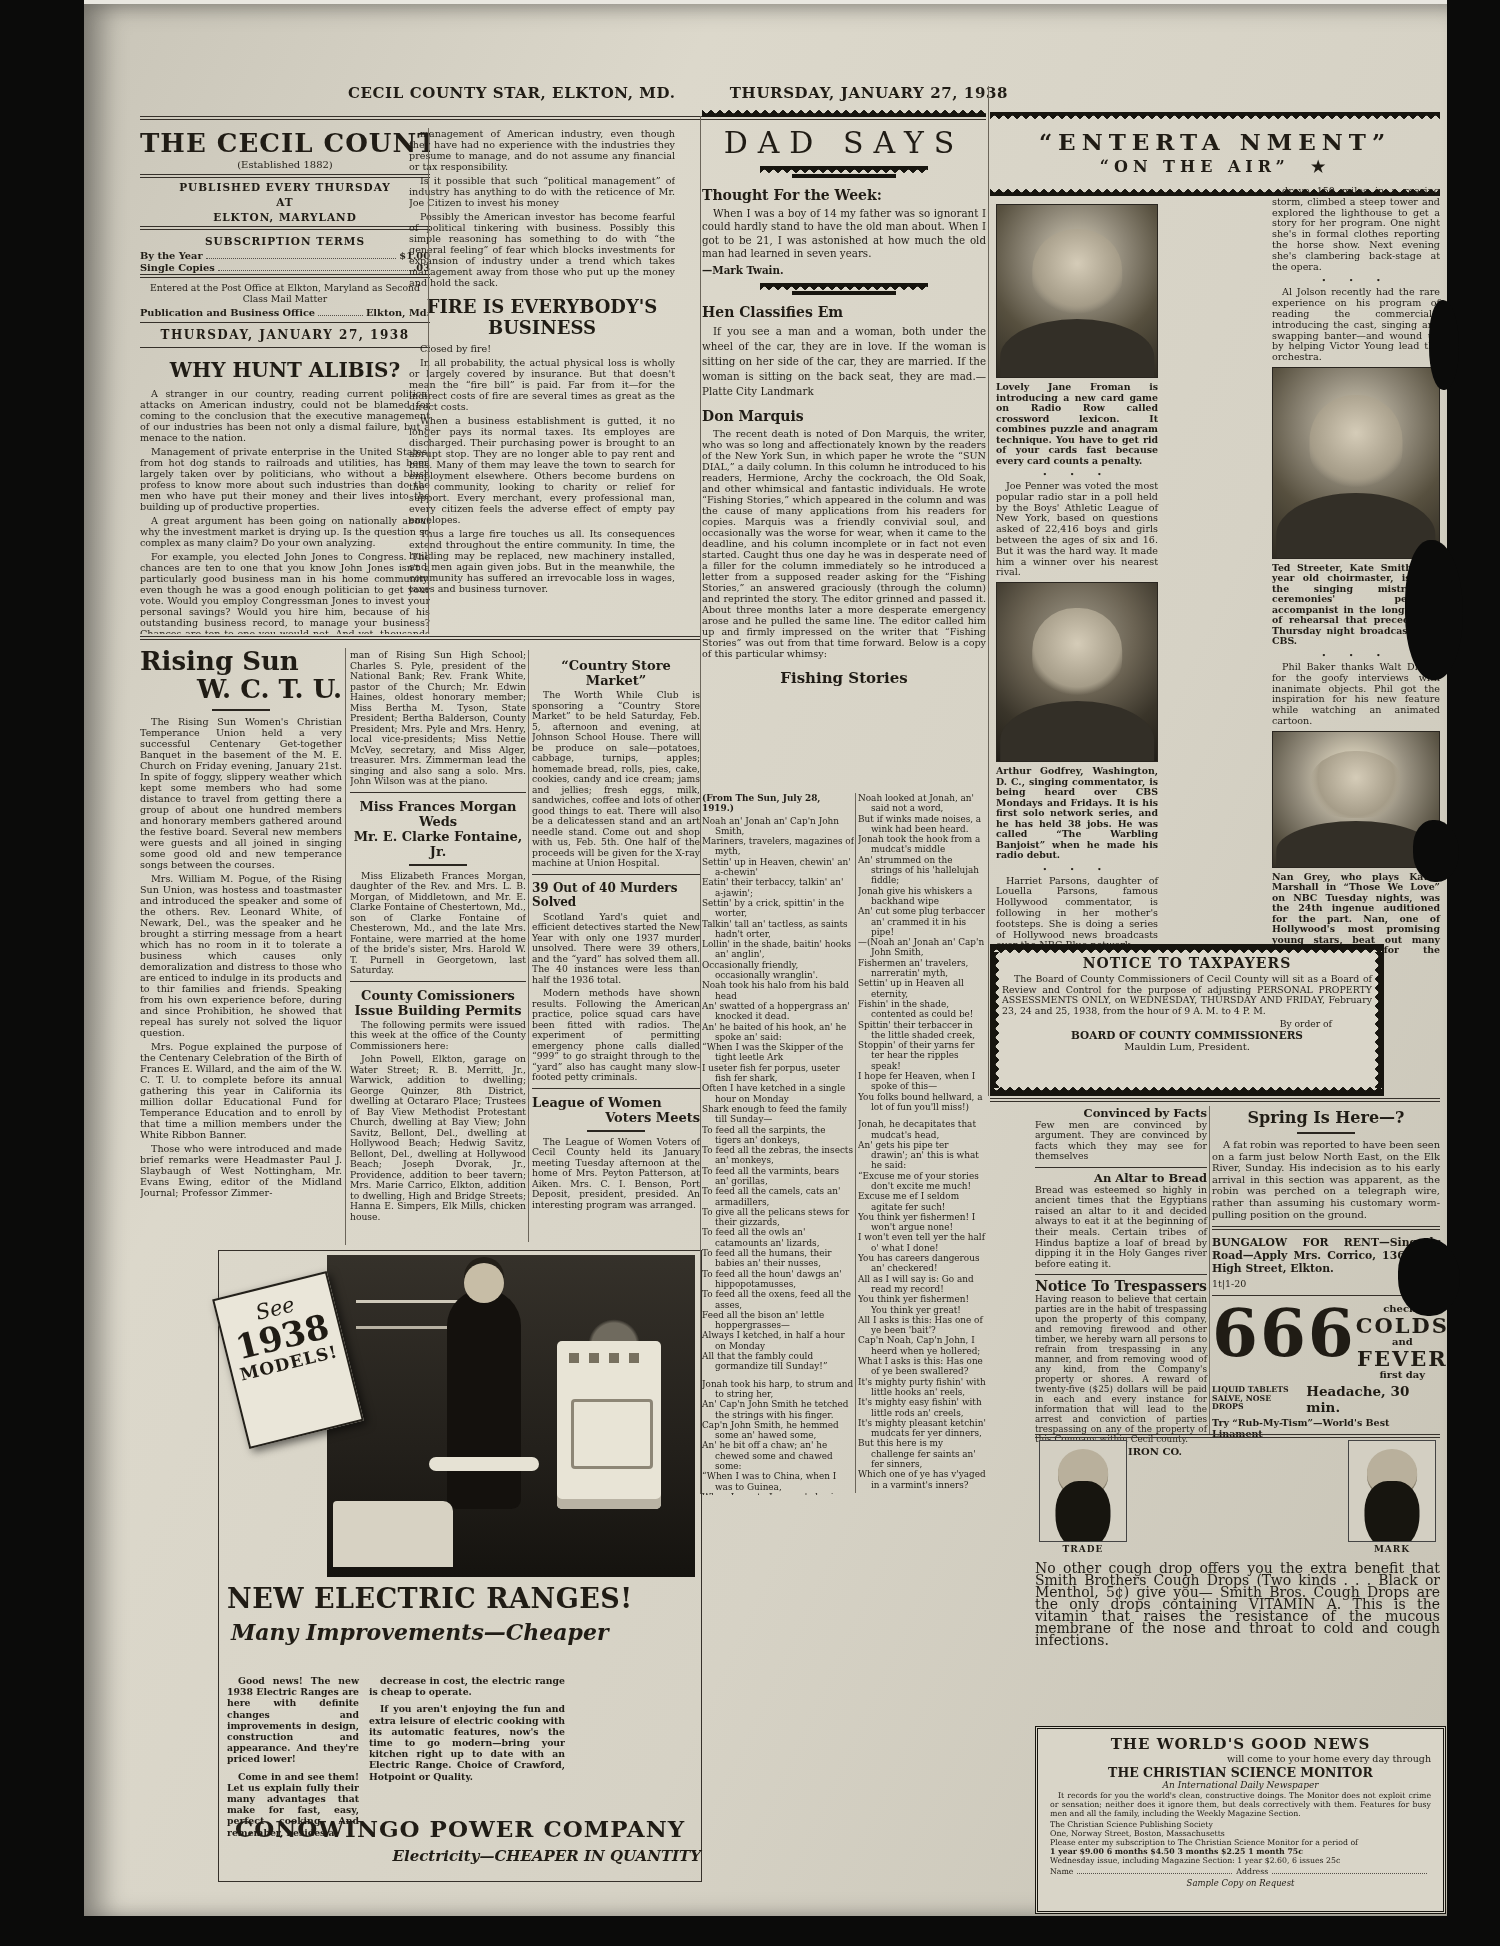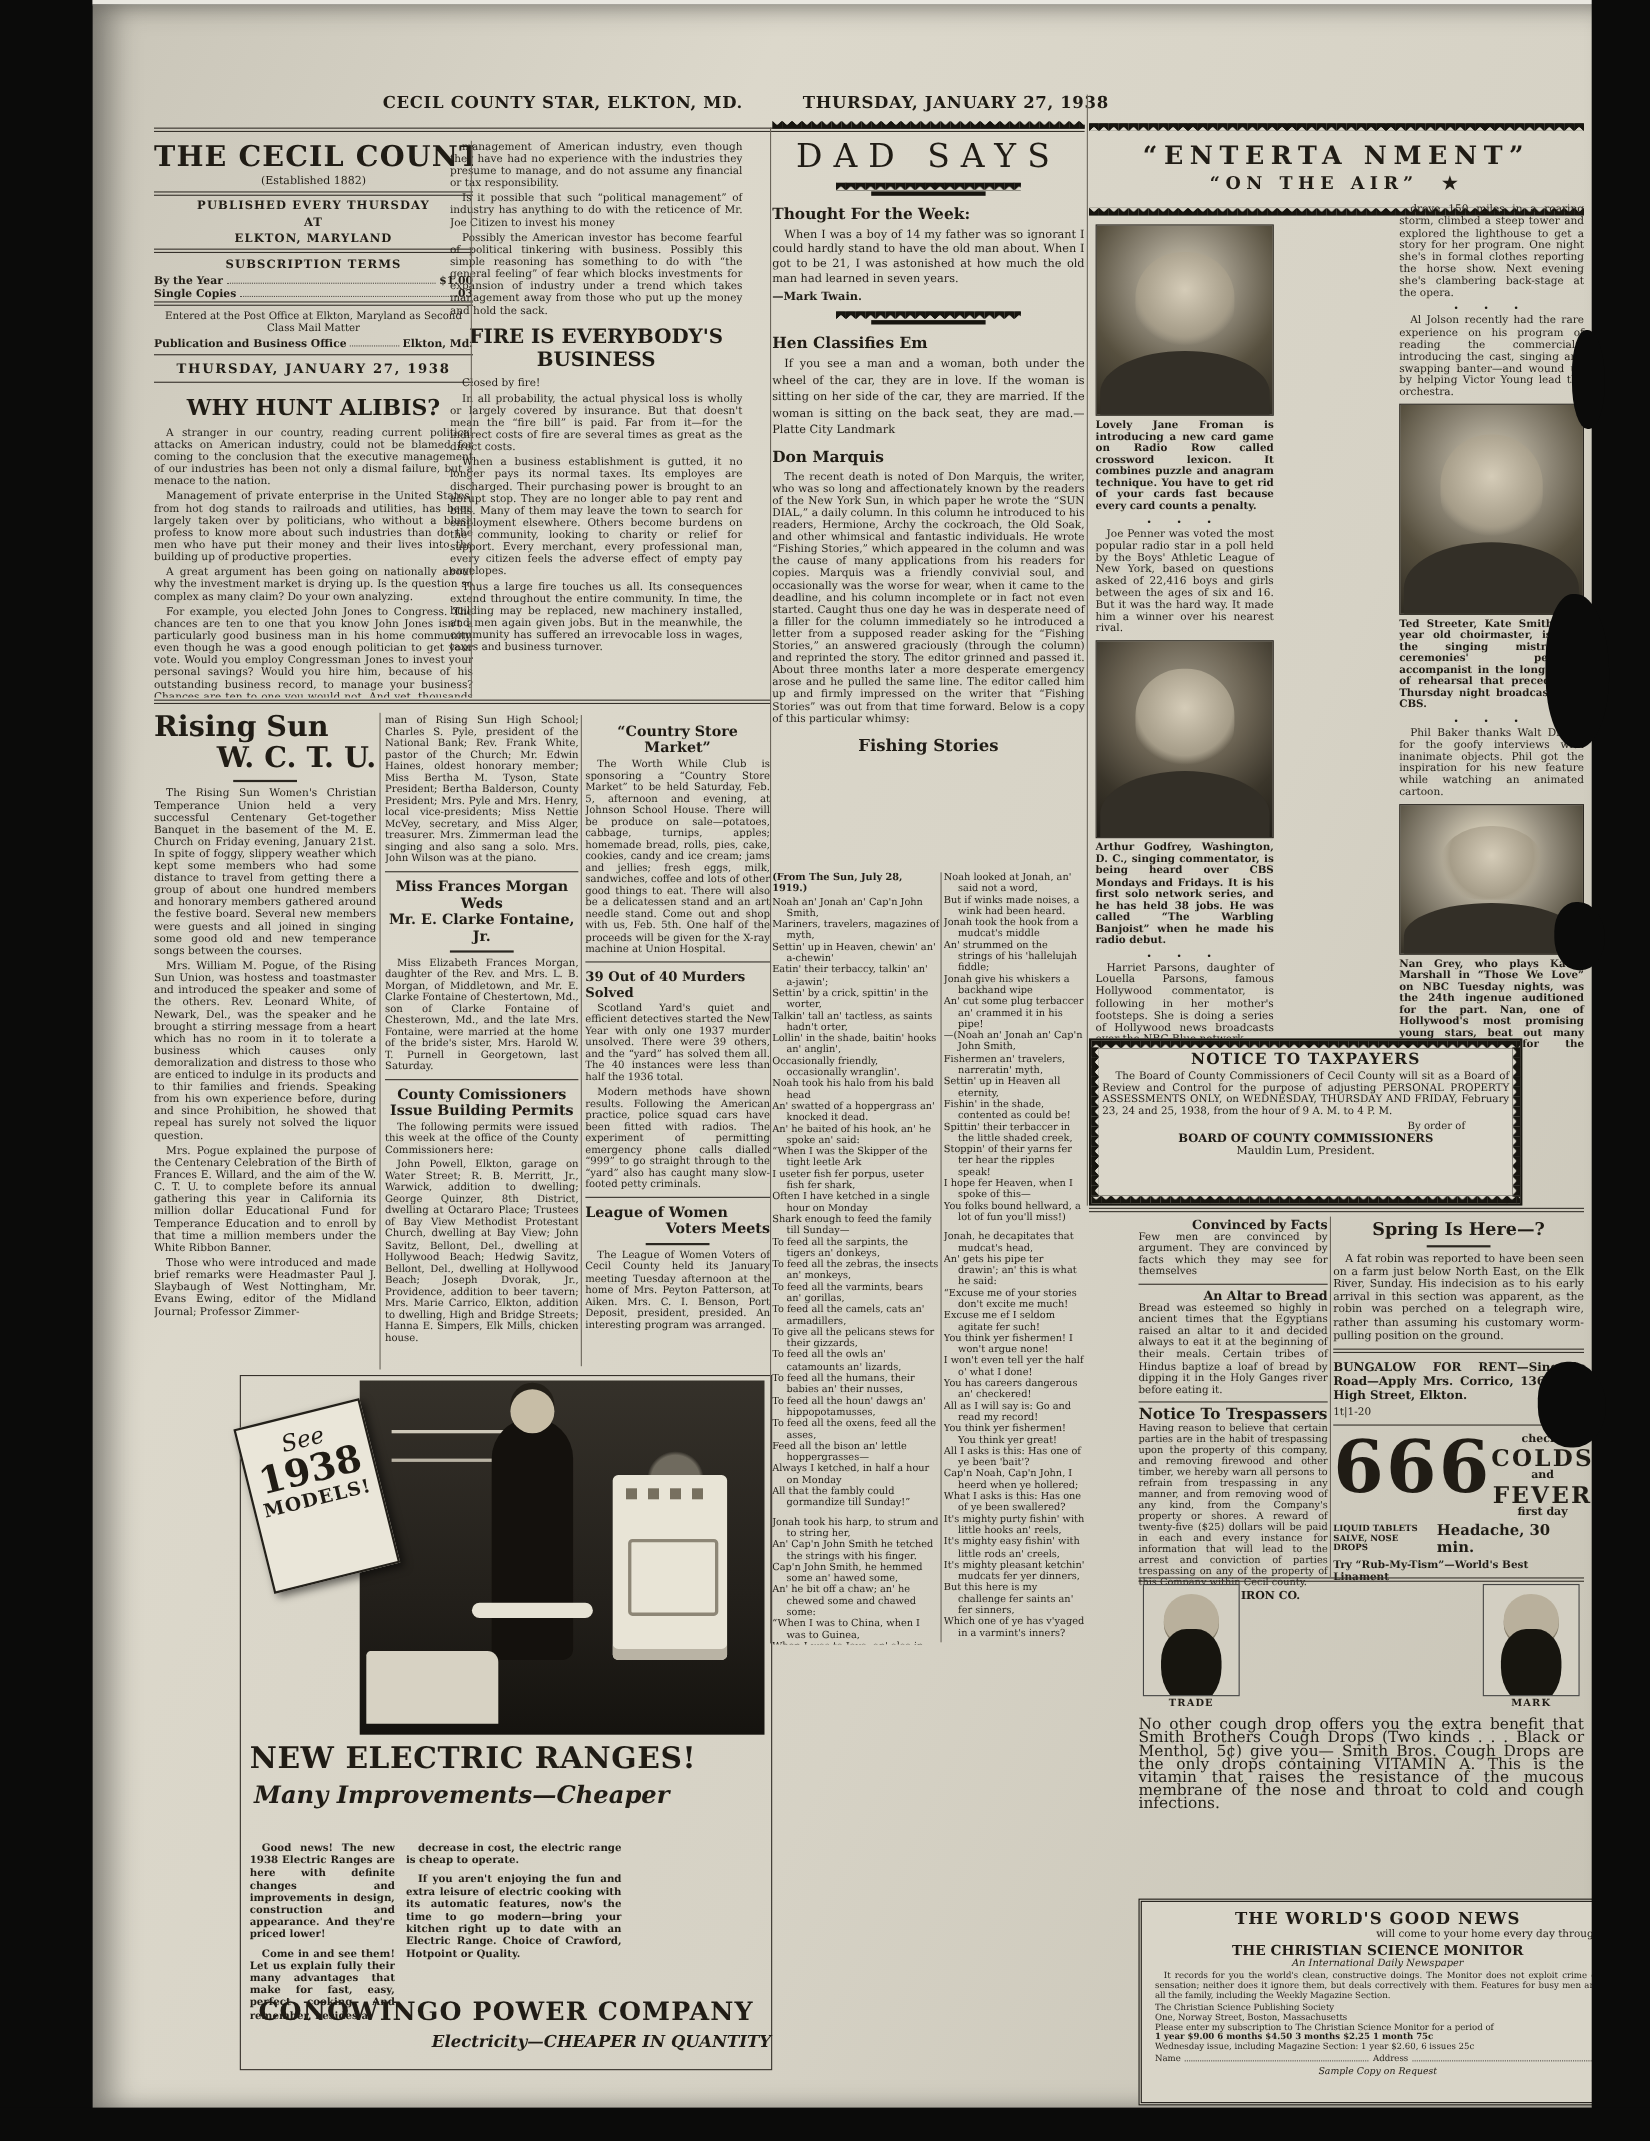--- a/index.html
+++ b/index.html
@@ -111,21 +111,21 @@
   #noad{left:1035px;top:1440px;width:405px;}
   .no-row{display:flex;justify-content:space-between;align-items:flex-start;}
   .sb{width:96px;text-align:center;}
   .sb-face{width:86px;height:100px;margin:0 auto;position:relative;background:#d3cfc2;border:1px solid #444;overflow:hidden;}
   .sb-face::before{content:"";position:absolute;left:50%;top:8%;width:58%;height:46%;transform:translateX(-50%);border-radius:50% 50% 44% 44%;background:#b9b09c;box-shadow:0 2px 0 #857d6a;}
   .sb-face::after{content:"";position:absolute;left:50%;top:40%;width:64%;height:70%;transform:translateX(-50%);border-radius:42% 42% 50% 50%;background:#17150f;}
   .sb-label{font-size:9px;font-weight:bold;letter-spacing:1px;margin-top:2px;}
   .no-big{font-size:78px;font-weight:bold;letter-spacing:2px;line-height:90px;}
   .no-body{font-size:14px;line-height:12px;text-align:justify;text-indent:0;margin-top:8px;font-weight:400;}
   
-  #monitor{left:1035px;top:1726px;width:405px;height:182px;border:3px double #17150f;background:#d9d5c8;padding-left:24px;}
+  #monitor{left:1035px;top:1726px;width:405px;height:182px;border:3px double #17150f;background:#d9d5c8;}
   #monitor .pad{position:absolute;left:12px;right:12px;top:6px;bottom:4px;}
   .mon-h{font-size:15px;font-weight:bold;text-align:center;letter-spacing:1px;}
   .mon-l2{font-size:9.5px;text-align:right;}
   .mon-name{font-size:12.5px;font-weight:bold;text-align:center;margin-top:1px;}
   .mon-sub{font-size:9px;font-style:italic;text-align:center;}
   .mon-body{font-size:7.8px;line-height:8.8px;text-align:justify;text-indent:8px;margin-top:2px;}
   .mon-tiny{font-size:7.8px;line-height:9px;text-indent:0;}
   .mon-form{display:flex;font-size:7.8px;margin-top:2px;}
   .mon-form .fill{flex:1;border-bottom:1px dotted #55504a;margin:0 4px 2px;}
   .mon-sample{font-size:8.5px;font-style:italic;text-align:center;margin-top:2px;}

